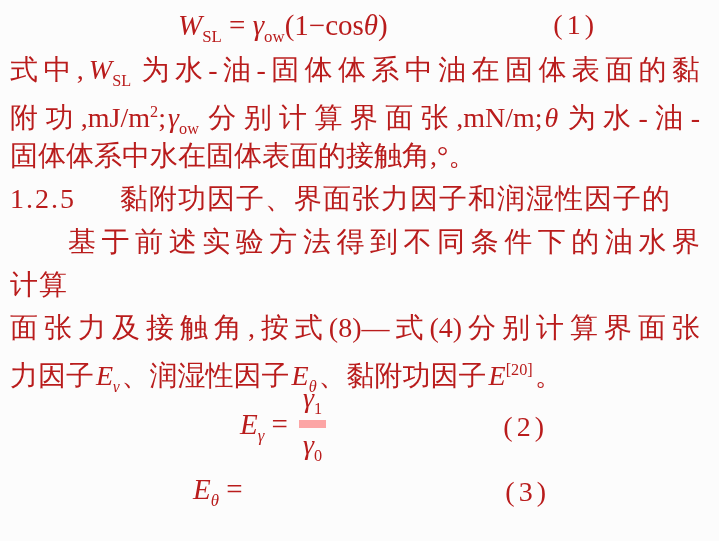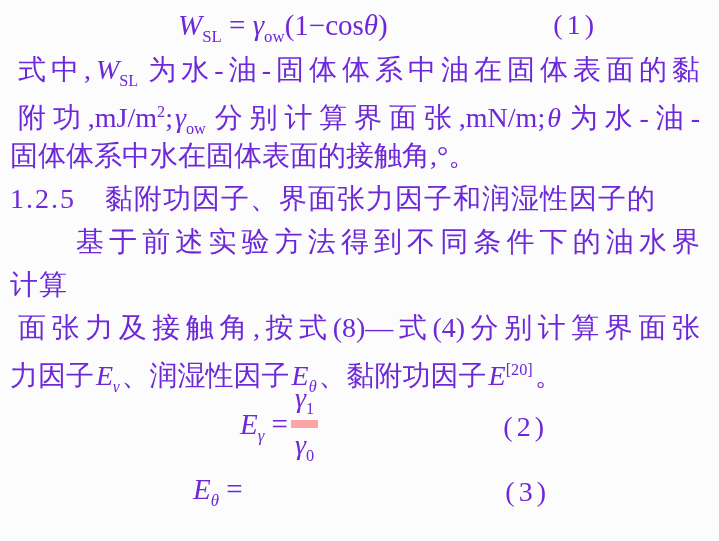--- a/index.html
+++ b/index.html
@@ -1,54 +1,54 @@
 <!DOCTYPE html>
 <html><head>
 <meta charset="utf-8">
 <style>
   html, body { margin:0; padding:0; background:#ffffff; }
   .page {
     position:relative;
     width:719px; height:541px;
     background:#fcfcfc;
-    color:#6d28d9;
+    color:#b91c1c;
     font-family:"Liberation Serif","DejaVu Serif",serif;
     box-sizing:border-box;
     padding:4px 19px 0 10px;
     overflow:hidden;
     word-break:keep-all;
   }
   
   .line {
     margin:0;
     font-size:28px;
     line-height:43px;
     height:43px;
     overflow:hidden;
   }
-  .j { text-align:justify; text-align-last:justify;margin-left:8px; }
+  .j { text-align:justify; text-align-last:justify; }
   .indent { text-indent:58px; }
   .line sub { font-size:0.58em; }
   .line sup { font-size:0.58em; }
   .v { font-style:italic; }           
   .math { margin:0 5px; white-space:nowrap; }
   .math-tight { margin:0 2px; white-space:nowrap; }
   
-  .heading .h-num { letter-spacing:2px; margin-right:29px; }
+  .heading .h-num { letter-spacing:2px; margin-right:44px; }
   .heading .h-text { letter-spacing:1px; }
   
   .eq-row { position:relative; font-size:29px; }
   .eq-row .eq-num {
     position:absolute; top:50%; transform:translateY(-50%);
     letter-spacing:4px; font-size:28px;
   }
   .eq1 { height:42px; line-height:42px; padding-left:168px; margin-bottom:2px; }
   .eq1 .eq-num { right:102px; }
   .eq-frac-row { display:flex; align-items:center; }
-  .eq2 { height:64px; padding-left:230px; margin-top:3px; }
+  .eq2 { height:64px; padding-left:230px; margin-top:3px;gap:8px; }
   .eq2 .eq-num { right:152px; }
   .eq3 { height:66px; padding-left:183px; }
   .eq3 .eq-num { right:150px; }
   .eq-row sub { font-size:0.58em; }
   .frac {
     display:inline-block; vertical-align:middle;
     text-align:center; font-size:28px; line-height:1.08;
     margin-left:3px; position:relative; top:-3px;
   }
   .frac .fnum { display:block; border-bottom:8px solid #fca5a5; padding:0 4px 2px; }

